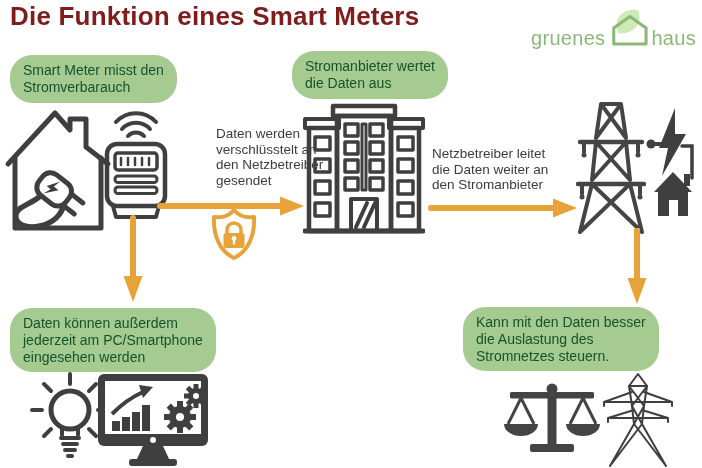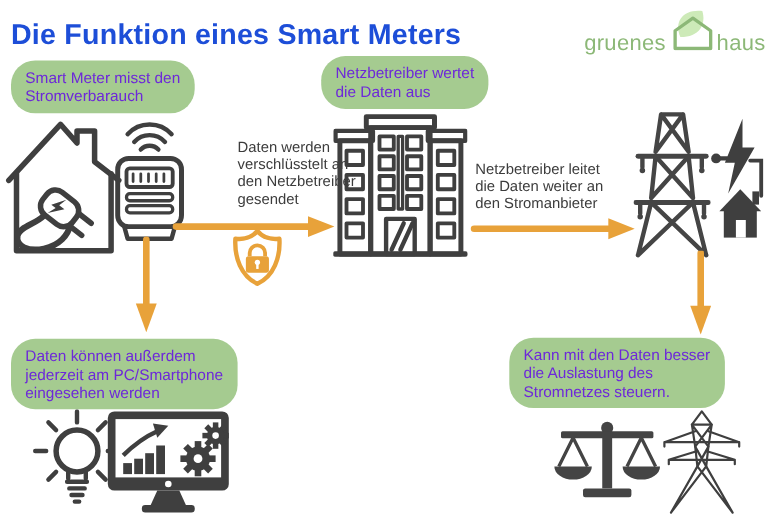--- a/index.html
+++ b/index.html
@@ -1,22 +1,22 @@
 <!DOCTYPE html>
 <html><head>
 <meta charset="utf-8">
 <style>
   html,body{margin:0;padding:0;background:#fff;}
   .stage{position:relative;width:702px;height:468px;background:#ffffff;overflow:hidden;
          font-family:"Liberation Sans", sans-serif;}
-  .title{position:absolute;left:10px;top:16px;font-size:26px;font-weight:800;color:#1d4ed8;letter-spacing:.2px;}
+  .title{position:absolute;left:10px;top:1px;font-size:26px;font-weight:800;color:#7f1d1d;letter-spacing:.2px;}
   .logo{position:absolute;right:6px;top:8px;display:flex;align-items:flex-end;color:#8cb877;
         font-size:20px;font-weight:500;letter-spacing:.3px;line-height:1;}
   .logo svg{margin:0 2px -1px 2px;}
-  .pill{position:absolute;background:#a5cb90;border-radius:22px;color:#6d28d9;
+  .pill{position:absolute;background:#a5cb90;border-radius:22px;color:#14532d;
         font-size:14px;line-height:1.2;padding:7px 13px;white-space:pre-line;}
   .note{position:absolute;color:#3c3c3c;font-size:13.5px;line-height:1.16;white-space:pre-line;}
   .abs{position:absolute;}
 </style>
 </head>
 <body>
 
 <div class="stage">
 
   <div class="title">Die Funktion eines Smart Meters</div>
@@ -27,21 +27,21 @@
       <svg width="42" height="38" viewBox="0 0 44 40">
         <path d="M12,27 C5,11 16,0 33,2 C37,15 30,27 12,27 Z" fill="#cdeab8"></path>
         <path d="M7,38 V21 L24,9 L41,21 V38 Z" fill="none" stroke="#8cb877" stroke-width="3.2" stroke-linejoin="round"></path>
       </svg>
     </span>
     <span>haus</span>
   </div>
 
   <div class="pill" style="left:10px;top:55px;">Smart Meter misst den
 Stromverbarauch</div>
-  <div class="pill" style="left:292px;top:51px;">Netzbetreiber wertet
+  <div class="pill" style="left:292px;top:51px;">Stromanbieter wertet
 die Daten aus</div>
   <div class="pill" style="left:10px;top:308px;">Daten können außerdem
 jederzeit am PC/Smartphone
 eingesehen werden</div>
   <div class="pill" style="left:463px;top:307px;">Kann mit den Daten besser
 die Auslastung des
 Stromnetzes steuern.</div>
 
   <div class="note" style="left:172px;top:126px;width:142px;margin-left:44px;">Daten werden
 verschlüsstelt an

